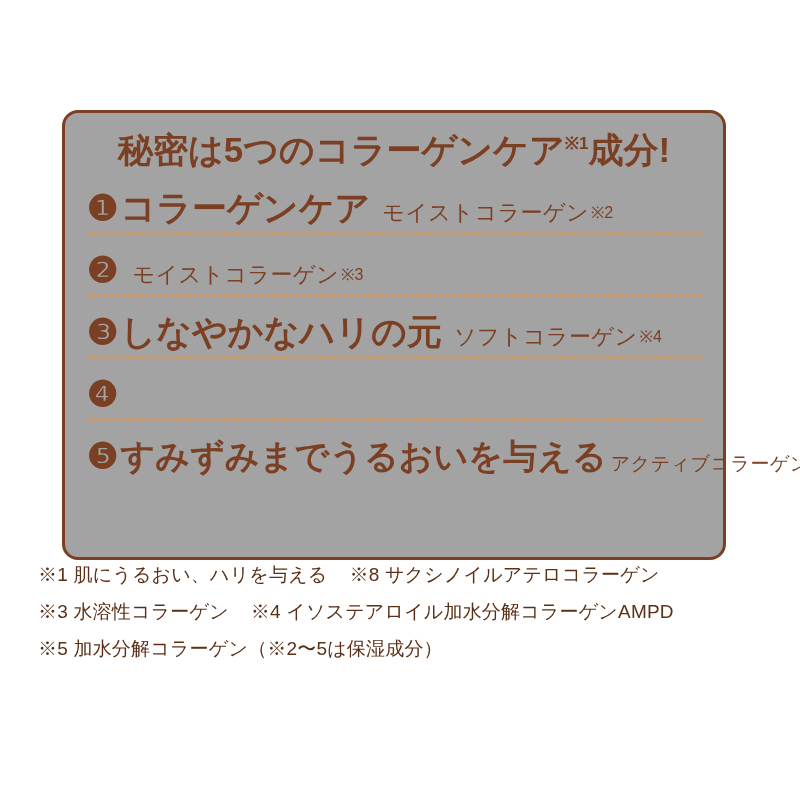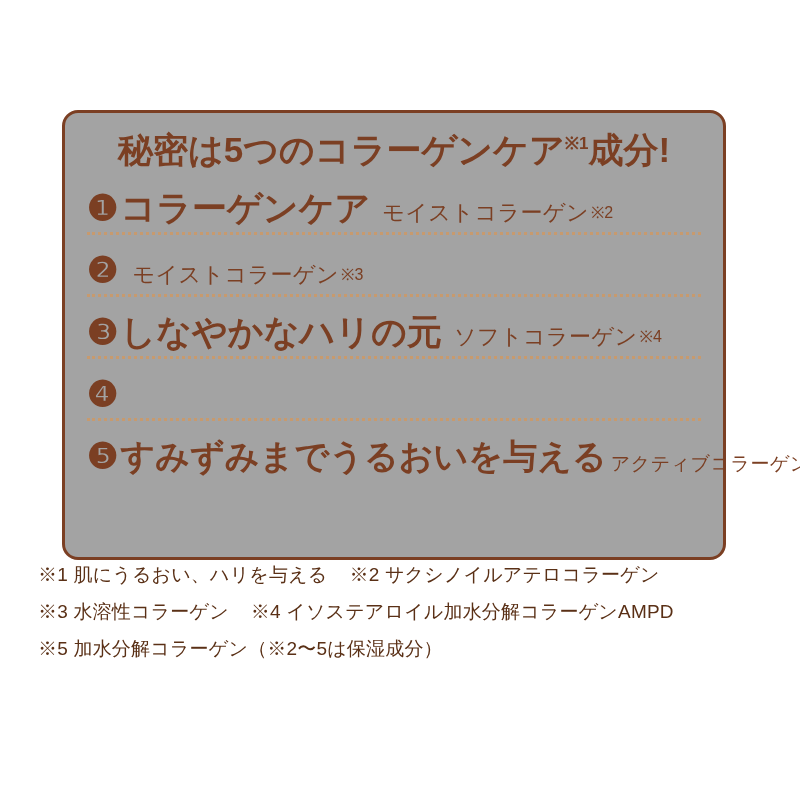--- a/index.html
+++ b/index.html
@@ -185,21 +185,21 @@
           </span>
           <span class="sub-mark">※6</span>
         </span>
       </div>
 
     </div>
   </div>
 
   <div class="notes">
     <div class="note-line">
-      <span>※1 肌にうるおい、ハリを与える</span><span class="gap"></span><span>※2 サクシノイルアテロコラーゲン</span>
+      <span>※1 肌にうるおい、ハリを与える</span><span class="gap"></span><span>※8 サクシノイルアテロコラーゲン</span>
     </div>
     <div class="note-line">
       <span>※3 水溶性コラーゲン</span><span class="gap"></span><span>※4 イソステアロイル加水分解コラーゲンAMPD</span>
     </div>
     <div class="note-line">
       <span>※5 加水分解コラーゲン（※2〜5は保湿成分）</span>
     </div>
   </div>
 
 </div>

